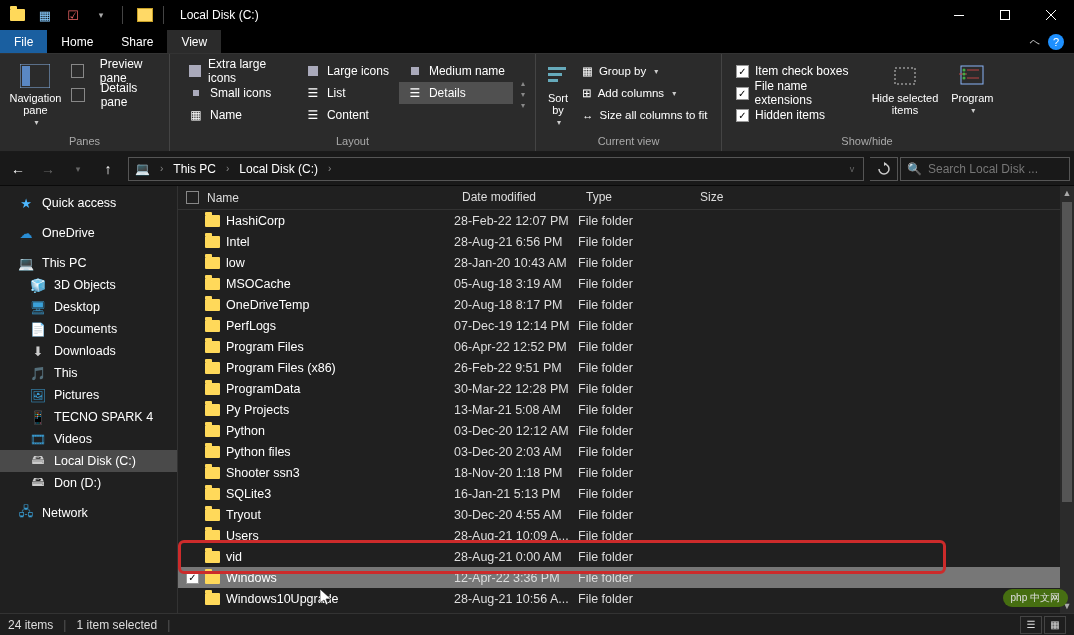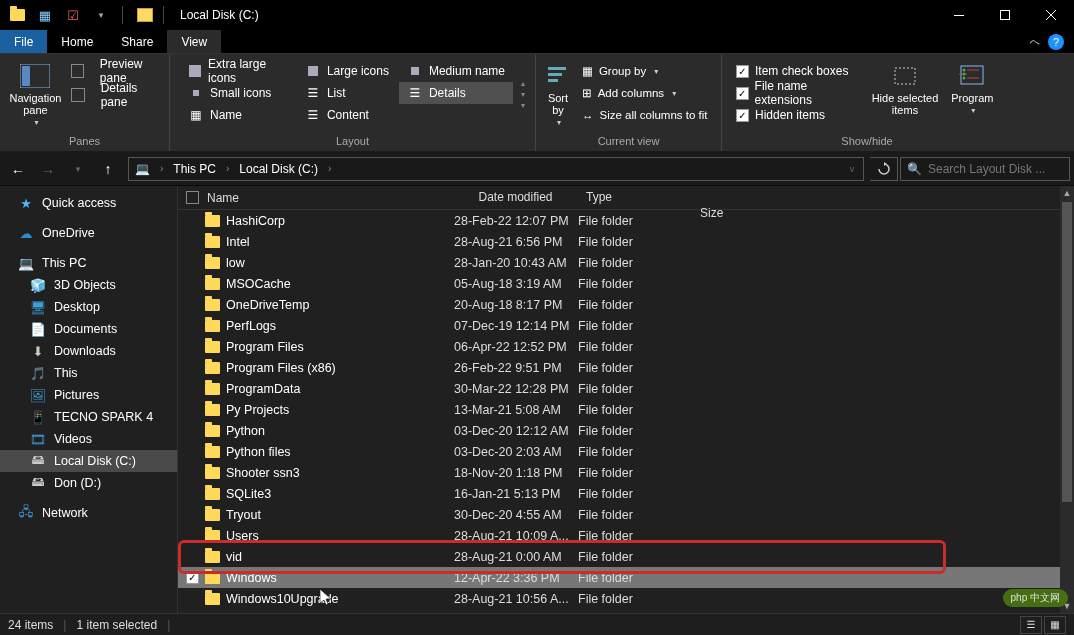--- a/index.html
+++ b/index.html
@@ -61,23 +61,23 @@
 .nav-item.top { padding-left: 18px; font-weight: normal; }
 .nav-item.selected { background: #4a4a4a; }
 .nav-spacer { height: 8px; }
 .nav-icon { width: 16px; height: 16px; display: flex; align-items: center; justify-content: center; font-size: 13px; }
 
 
 .file-area { flex: 1; position: relative; background:#202020; }
 .headers { display: flex; height: 24px; border-bottom: 1px solid #333; font-size: 12px; color: #ddd; }
 .hcol { padding: 4px 8px; border-right: 1px solid transparent; }
 .hcol.name { width: 276px; display:flex; align-items:center; gap:8px; }
-.hcol.date { width: 124px; text-align: center; }
+.hcol.date { width: 124px; }
 .hcol.type { width: 114px; }
-.hcol.size { width: 80px; margin-top: 16px; }
+.hcol.size { width: 80px; }
 .hdr-check { width: 13px; height: 13px; border: 1px solid #888; margin-left: 0px; }
 .rows { position: absolute; top: 24px; left: 0; right: 14px; bottom: 0; overflow: hidden; }
 .row { display: flex; align-items: center; height: 21px; font-size: 12.5px; padding-left: 8px; }
 .row .ck { width: 16px; }
 .row .ck .chkbox { width:13px; height:13px; border:1px solid #999; background:#fff; color:#000; display:none; align-items:center; justify-content:center; font-size:10px; }
 .row.selected .ck .chkbox { display:flex; }
 .row.selected { background: #777; }
 .row .icon { width: 20px; display:flex; align-items:center; justify-content:center; }
 .folder-icon { width: 15px; height: 12px; background: #ffd95a; border-radius: 1px; position: relative; }
 .folder-icon::before { content:''; position:absolute; top:-3px; left:0; width:7px; height:3px; background:#ffd95a; border-radius:1px 1px 0 0; }
@@ -338,21 +338,21 @@
     <div class="nav-btn dim" style="width:22px;font-size:9px;">v</div>
   </div>
   <div class="addr-refresh">
     <svg width="14" height="14">
         <path d="M7 2 A5 5 0 1 1 2 7" fill="none" stroke="#ccc" stroke-width="1.5"></path>
         <path d="M7 0 L7 4 L10 2 Z" fill="#ccc"></path>
       </svg>
   </div>
   <div class="search-box">
     <span>🔍</span>
-    <span>Search Layout Disk ...</span>
+    <span>Search Local Disk ...</span>
   </div>
 </div>
 
 <div class="main">
   <div class="nav-pane">
     <div class="nav-item top">
         <span class="nav-icon" style="color:#4db8ff;">★</span>
         <span>Quick access</span>
       </div>
     <div class="nav-spacer"></div>

